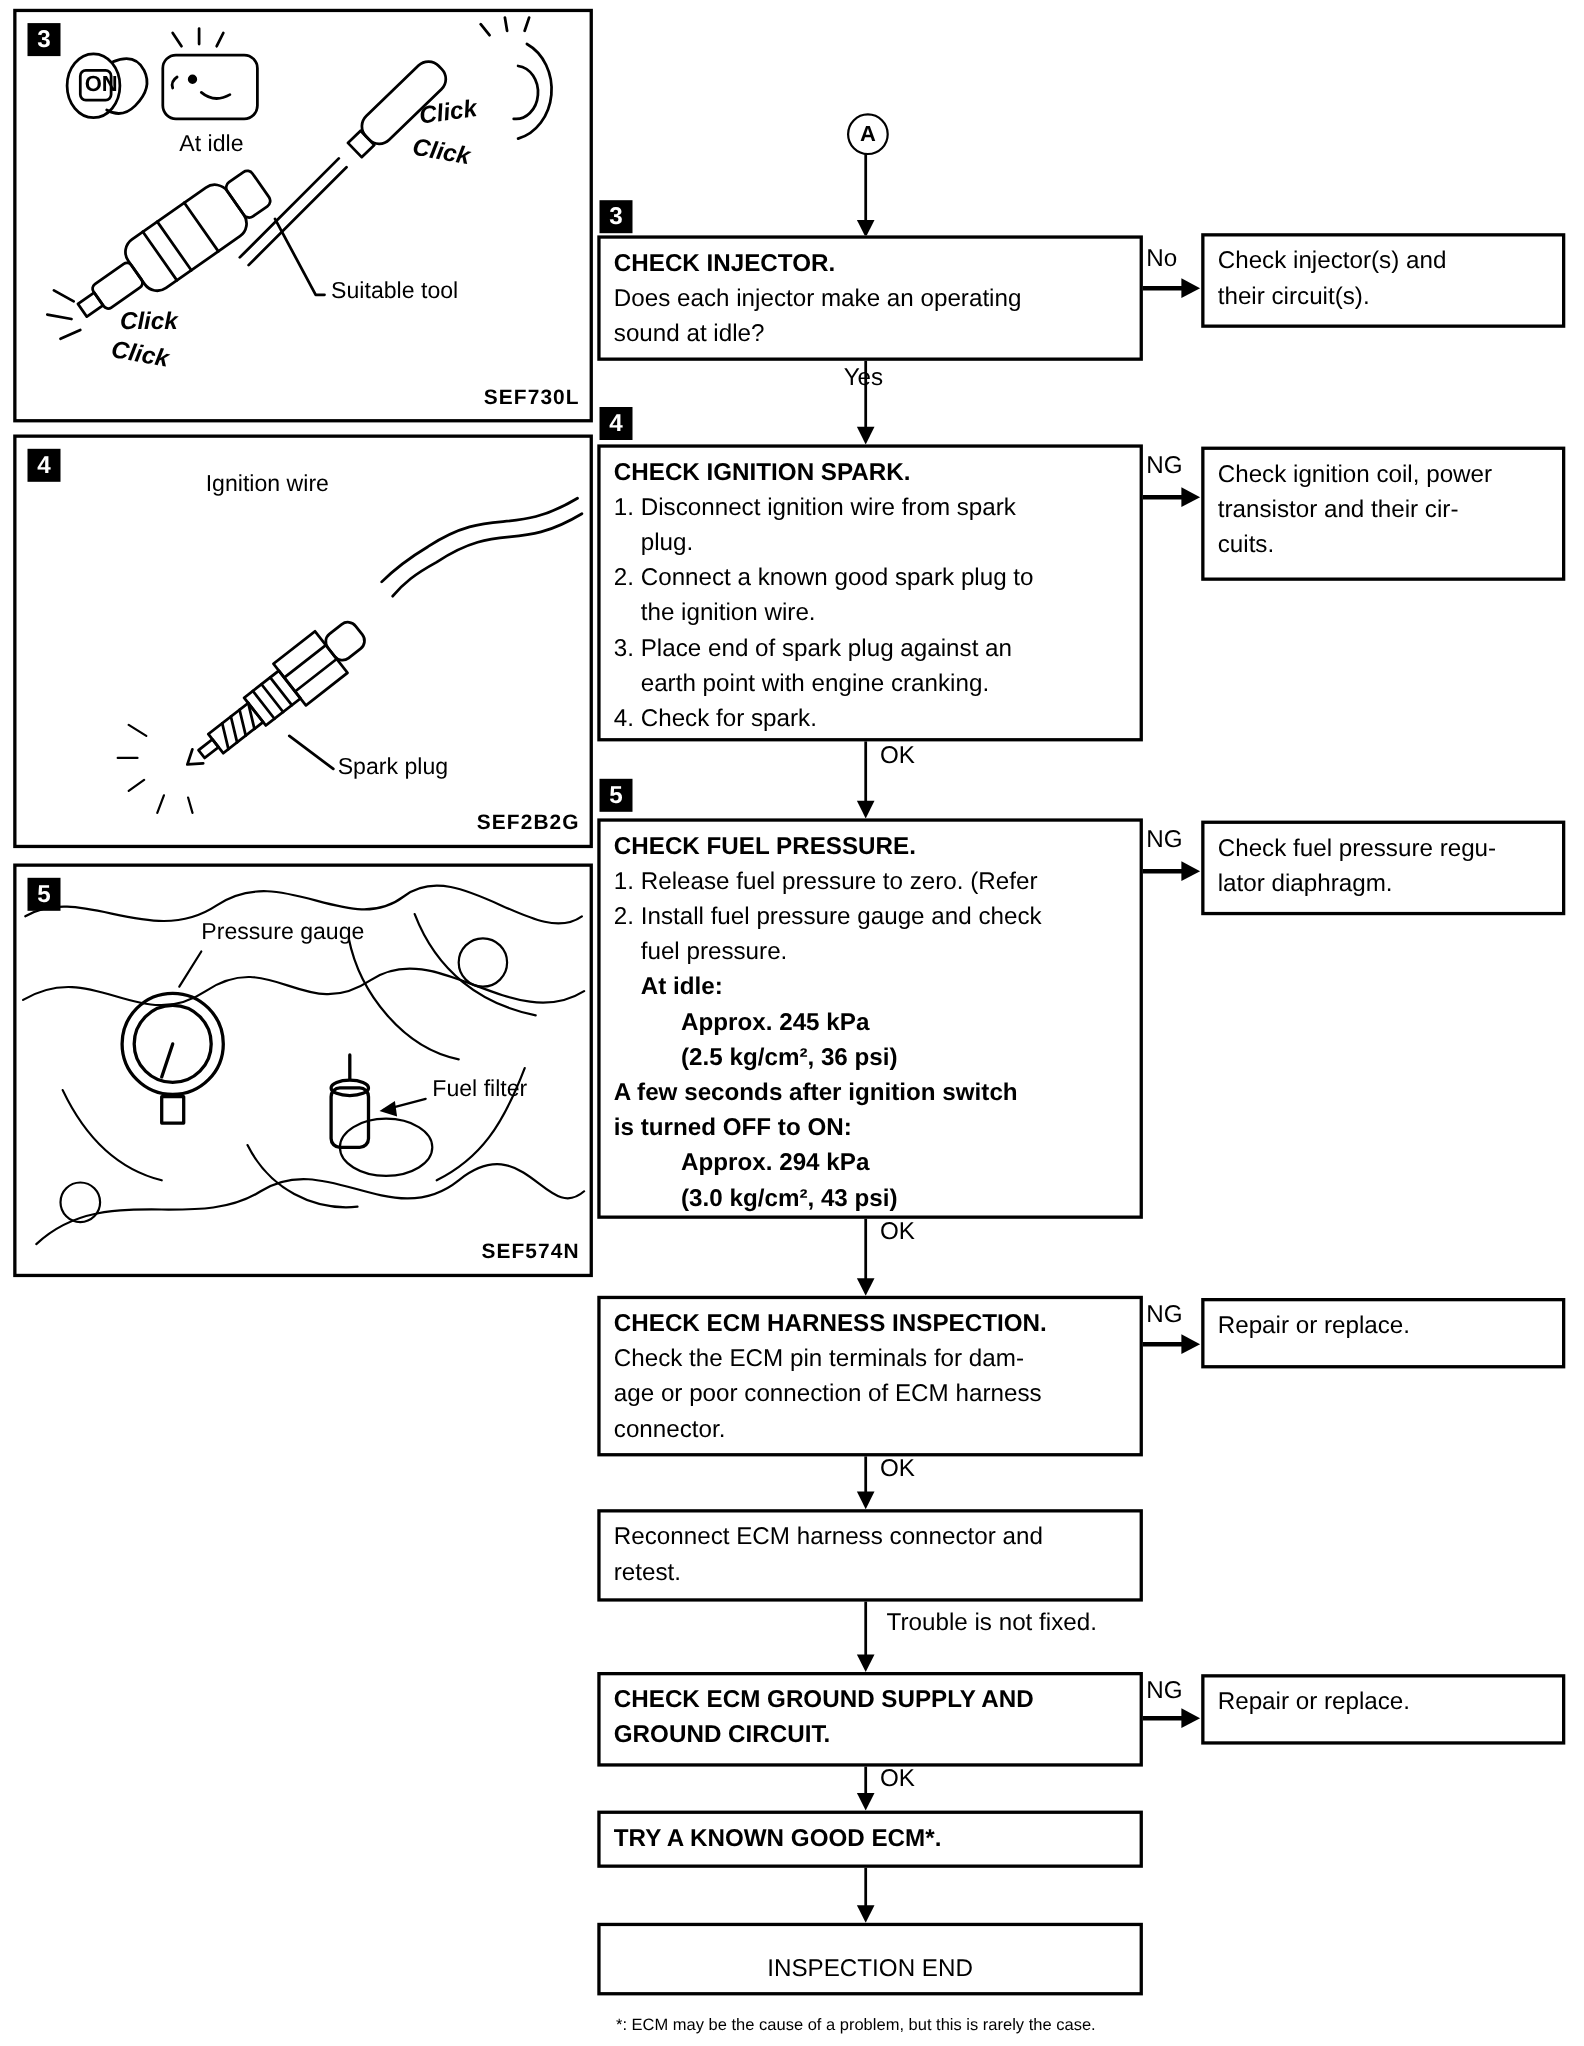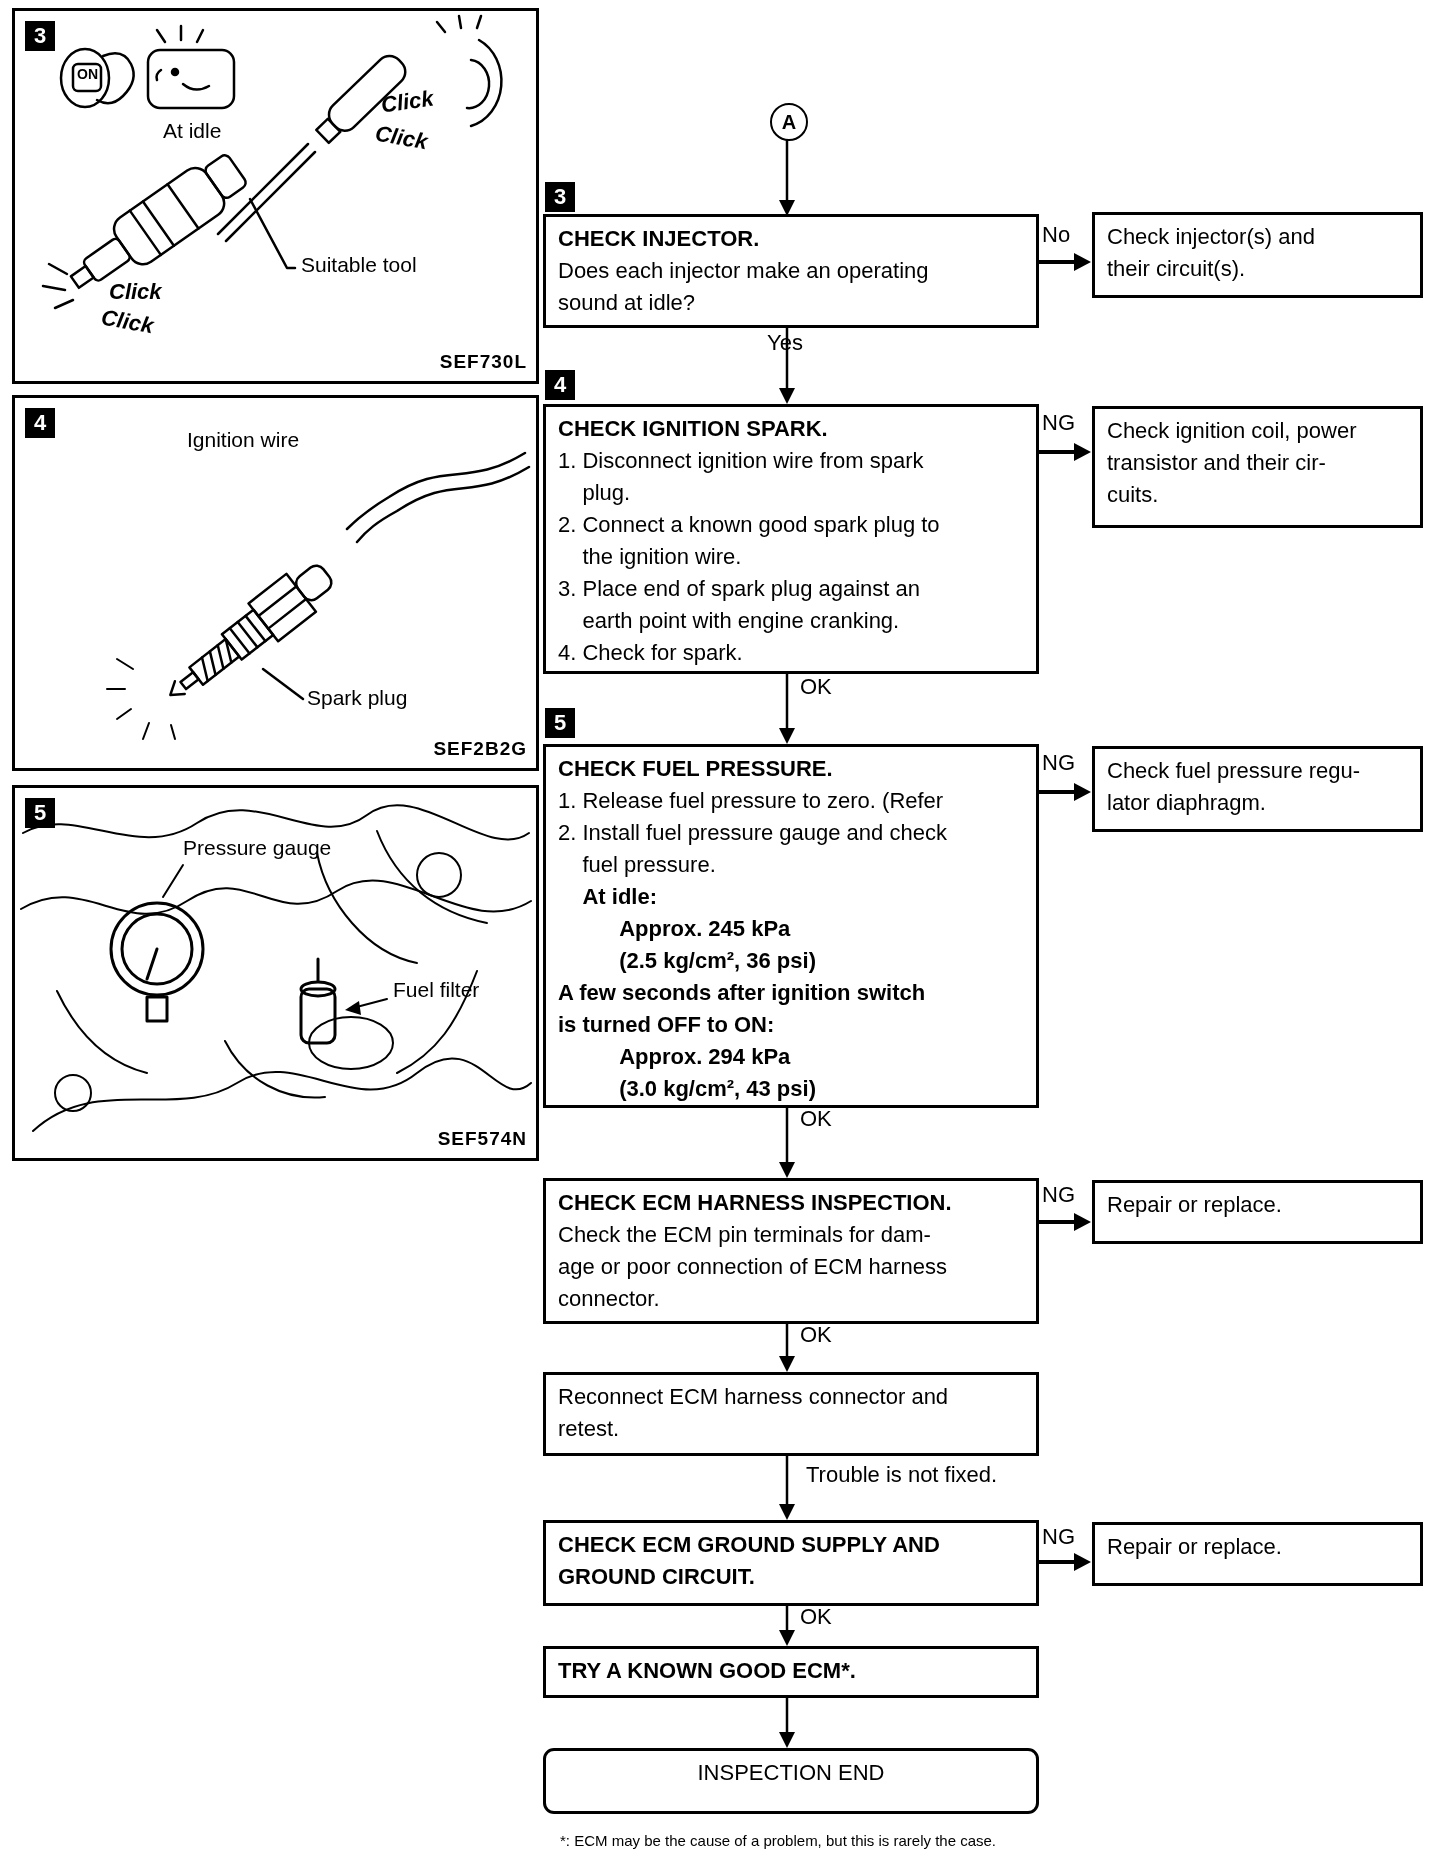--- a/index.html
+++ b/index.html
@@ -11,33 +11,33 @@
   svg { display:block; }
   
   .panel { position:absolute; left:12px; width:521px; border:3px solid #000; background:#fff; }
   .panel .art { position:absolute; left:0; top:0; width:100%; height:100%; }
   .badge {
     position:absolute; width:30px; height:30px; background:#000; color:#fff;
     font-weight:bold; font-size:22px; display:flex; align-items:center; justify-content:center;
   }
   .plabel { position:absolute; font-size:21px; white-space:nowrap; }
   .click { position:absolute; font-size:22px; font-weight:bold; font-style:italic; white-space:nowrap; }
-  .keyon { position:absolute; font-size:14px; font-weight:bold; }
+  .keyon { position:absolute; font-size:20px; font-weight:bold; }
   .code { position:absolute; right:9px; font-size:19px; font-weight:bold; letter-spacing:1px; white-space:nowrap; }
   
   .fbox {
     position:absolute; border:3px solid #000; background:#fff;
     padding:6px 12px; font-size:22px; line-height:32px;
   }
   .fbox .title { font-weight:bold; white-space:pre-wrap; }
   .fbox .body  { white-space:pre-wrap; }
   .fbox .body.bold { font-weight:bold; }
   .main { left:543px; width:466px; }           
   .rbox { left:1092px; width:301px; }          
-  .endbox { text-align:center; display:flex; align-items:flex-start; justify-content:center;border-radius:11px; }
+  .endbox { text-align:center; display:flex; align-items:flex-end; justify-content:center; }
   .clabel { position:absolute; font-size:22px; white-space:nowrap; }
   .anode {
     position:absolute; left:770px; top:103px; width:34px; height:34px;
     border:2.5px solid #000; border-radius:50%; display:flex; align-items:center; justify-content:center;
     font-size:20px; font-weight:bold;
   }
   .footnote { position:absolute; left:560px; top:1832px; font-size:15px; }
   .connectors { position:absolute; left:0; top:0; pointer-events:none; }
 </style>
 </head>

